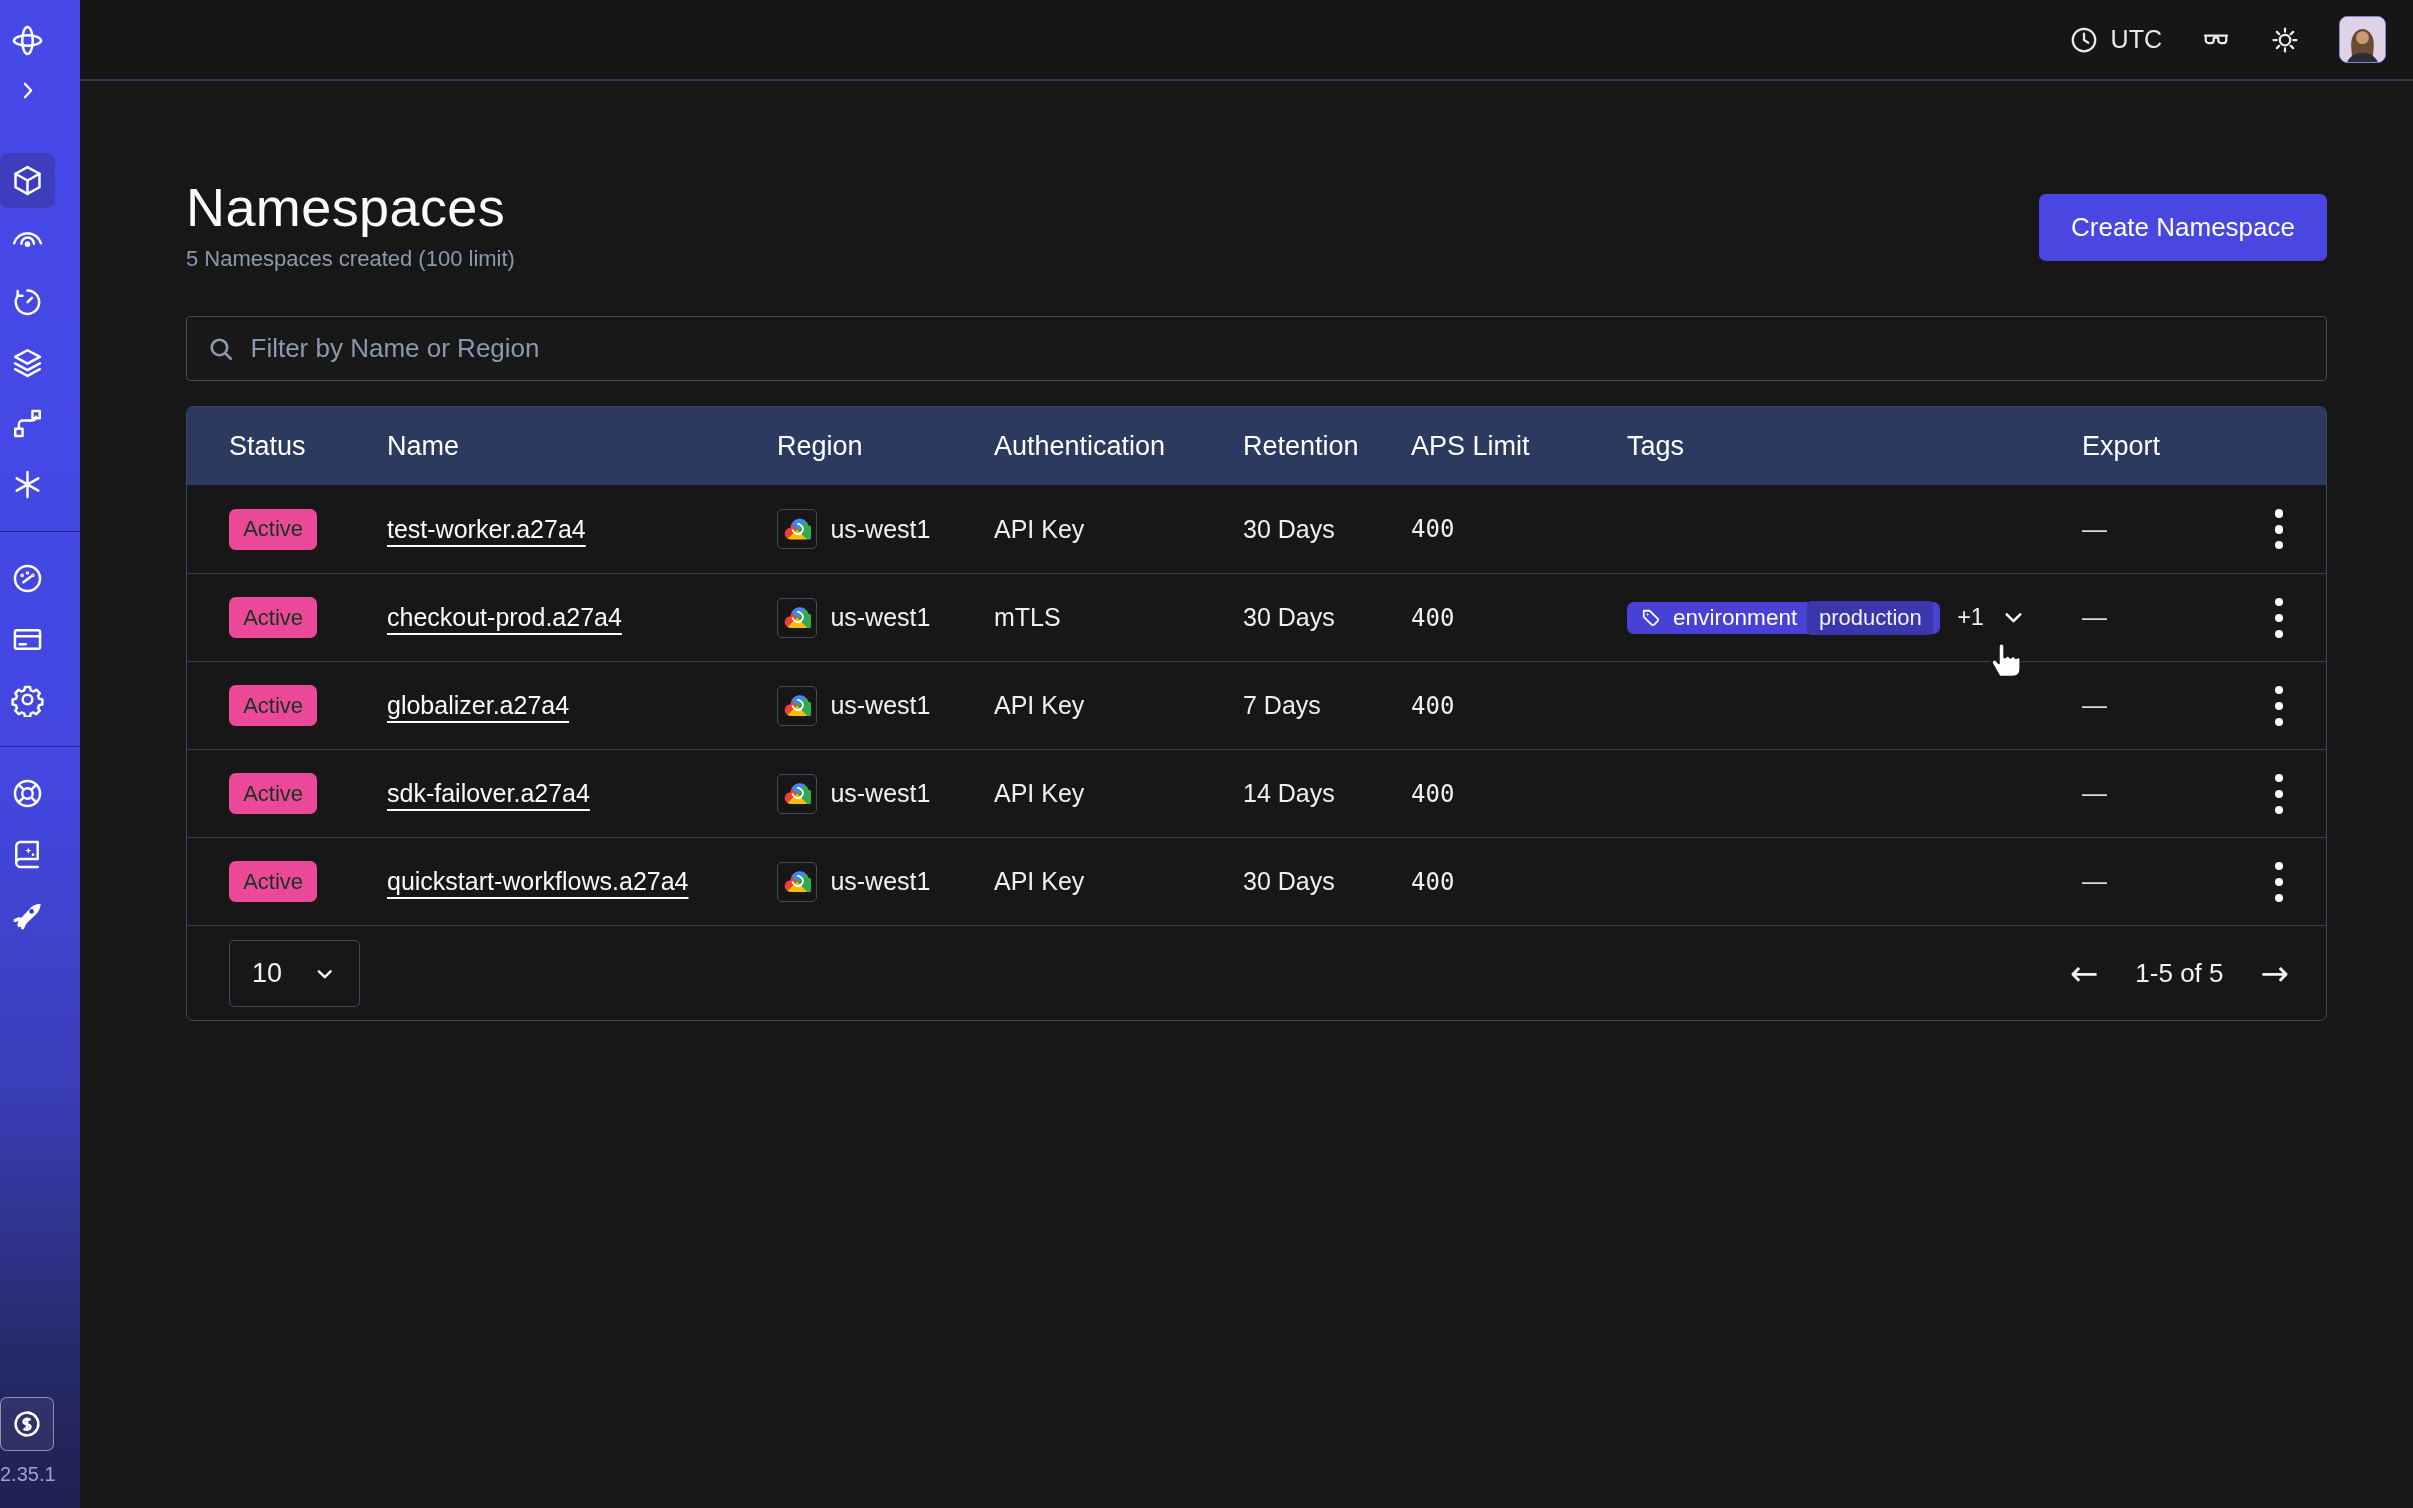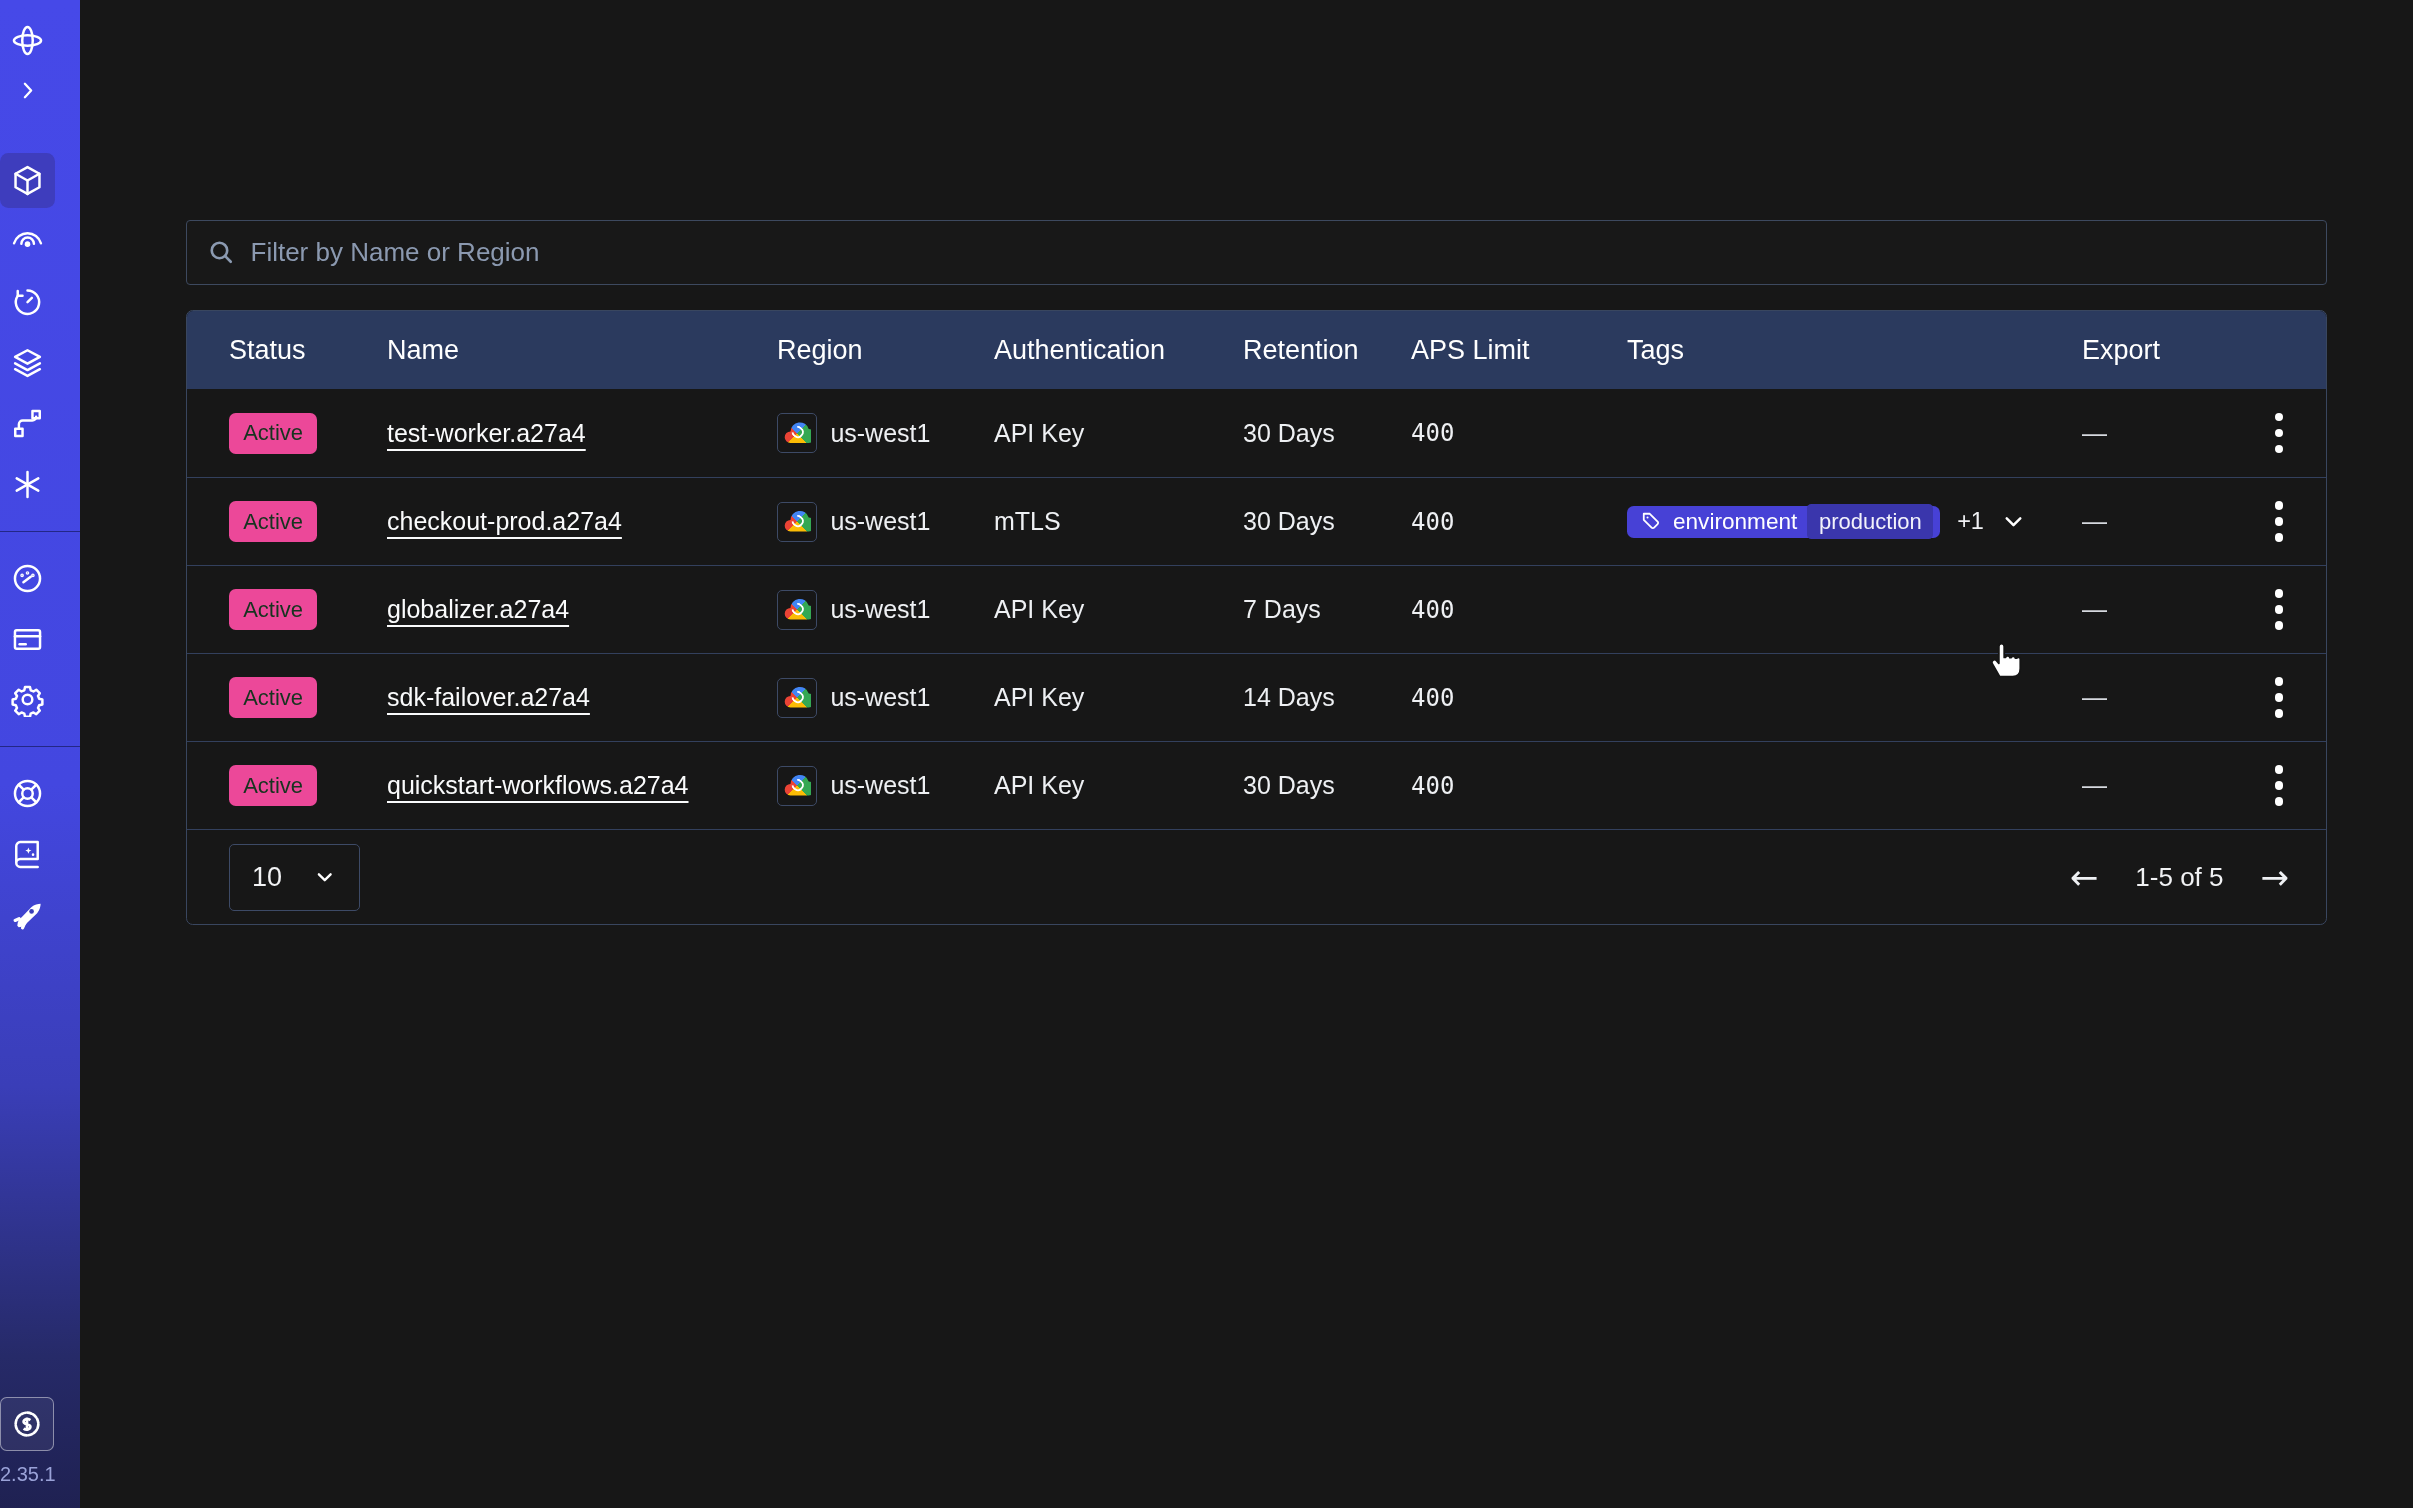--- a/index.html
+++ b/index.html
@@ -227,22 +227,53 @@
 
     <button class="upgrade-btn">
       <svg viewBox="0 0 24 24">
           <circle cx="12" cy="12" r="8" stroke-dasharray="3 1.2" stroke-linecap="round"></circle>
           <path d="M12 7.4v9.2M14.4 9.2c-2-1.4-4.8-.6-4.8 1.2 0 2.4 4.8 1.2 4.8 3.6 0 1.8-2.8 2.6-4.8 1.2"></path>
         </svg>
     </button>
     <div class="version">2.35.1</div>
   </aside>
 
+  <header class="topbar">
+    <div class="tz">
+      <svg class="tb" viewBox="0 0 24 24">
+          <circle cx="12" cy="12" r="9"></circle>
+          <path d="M12 6.8V12l3.4 2.2"></path>
+        </svg>
+      <span>UTC</span>
+    </div>
+    <svg class="tb" viewBox="0 0 24 24">
+        <path d="M3.2 8.4h17.6M3.8 8.4v3.8a2.2 2.2 0 0 0 2.2 2.2h2a2.2 2.2 0 0 0 2.2-2.2v-1.6c.9-.7 2.7-.7 3.6 0v1.6a2.2 2.2 0 0 0 2.2 2.2h2a2.2 2.2 0 0 0 2.2-2.2V8.4"></path>
+      </svg>
+    <svg class="tb" viewBox="0 0 24 24">
+        <circle cx="12" cy="12" r="4.2"></circle>
+        <path d="M12 2.8v2.6M12 18.6v2.6M2.8 12h2.6M18.6 12h2.6M5.5 5.5l1.8 1.8M16.7 16.7l1.8 1.8M18.5 5.5l-1.8 1.8M7.3 16.7l-1.8 1.8"></path>
+      </svg>
+    <span class="avatar">
+      <svg viewBox="0 0 24 24">
+          <rect width="24" height="24" fill="#e0d2e6"></rect>
+          <path d="M6.6 23c-.4-6 -1.2-9 0-12.2C7.7 8 9.8 6.4 12 6.4s4.3 1.6 5.4 4.4c1.2 3.2.4 6.2 0 12.2z" fill="#6b4a33"></path>
+          <circle cx="12" cy="11" r="3.4" fill="#c99a78"></circle>
+          <path d="M3.8 24c2-3.8 5-4.8 8.2-4.8s6.2 1 8.2 4.8z" fill="#2c2c34"></path>
+        </svg>
+    </span>
+  </header>
 
   <main class="main">
+    <div class="page-header">
+      <div>
+        <h1 class="page-title">Namespaces</h1>
+        <p class="page-subtitle">5 Namespaces created (100 limit)</p>
+      </div>
+      <button class="create-btn">Create Namespace</button>
+    </div>
 
     <div class="filter">
       <svg viewBox="0 0 24 24">
           <circle cx="10.5" cy="10.5" r="6.5"></circle>
           <path d="M15.3 15.3L20 20"></path>
         </svg>
       <input type="text" placeholder="Filter by Name or Region" style="">
     </div>
 
     <section class="table">

